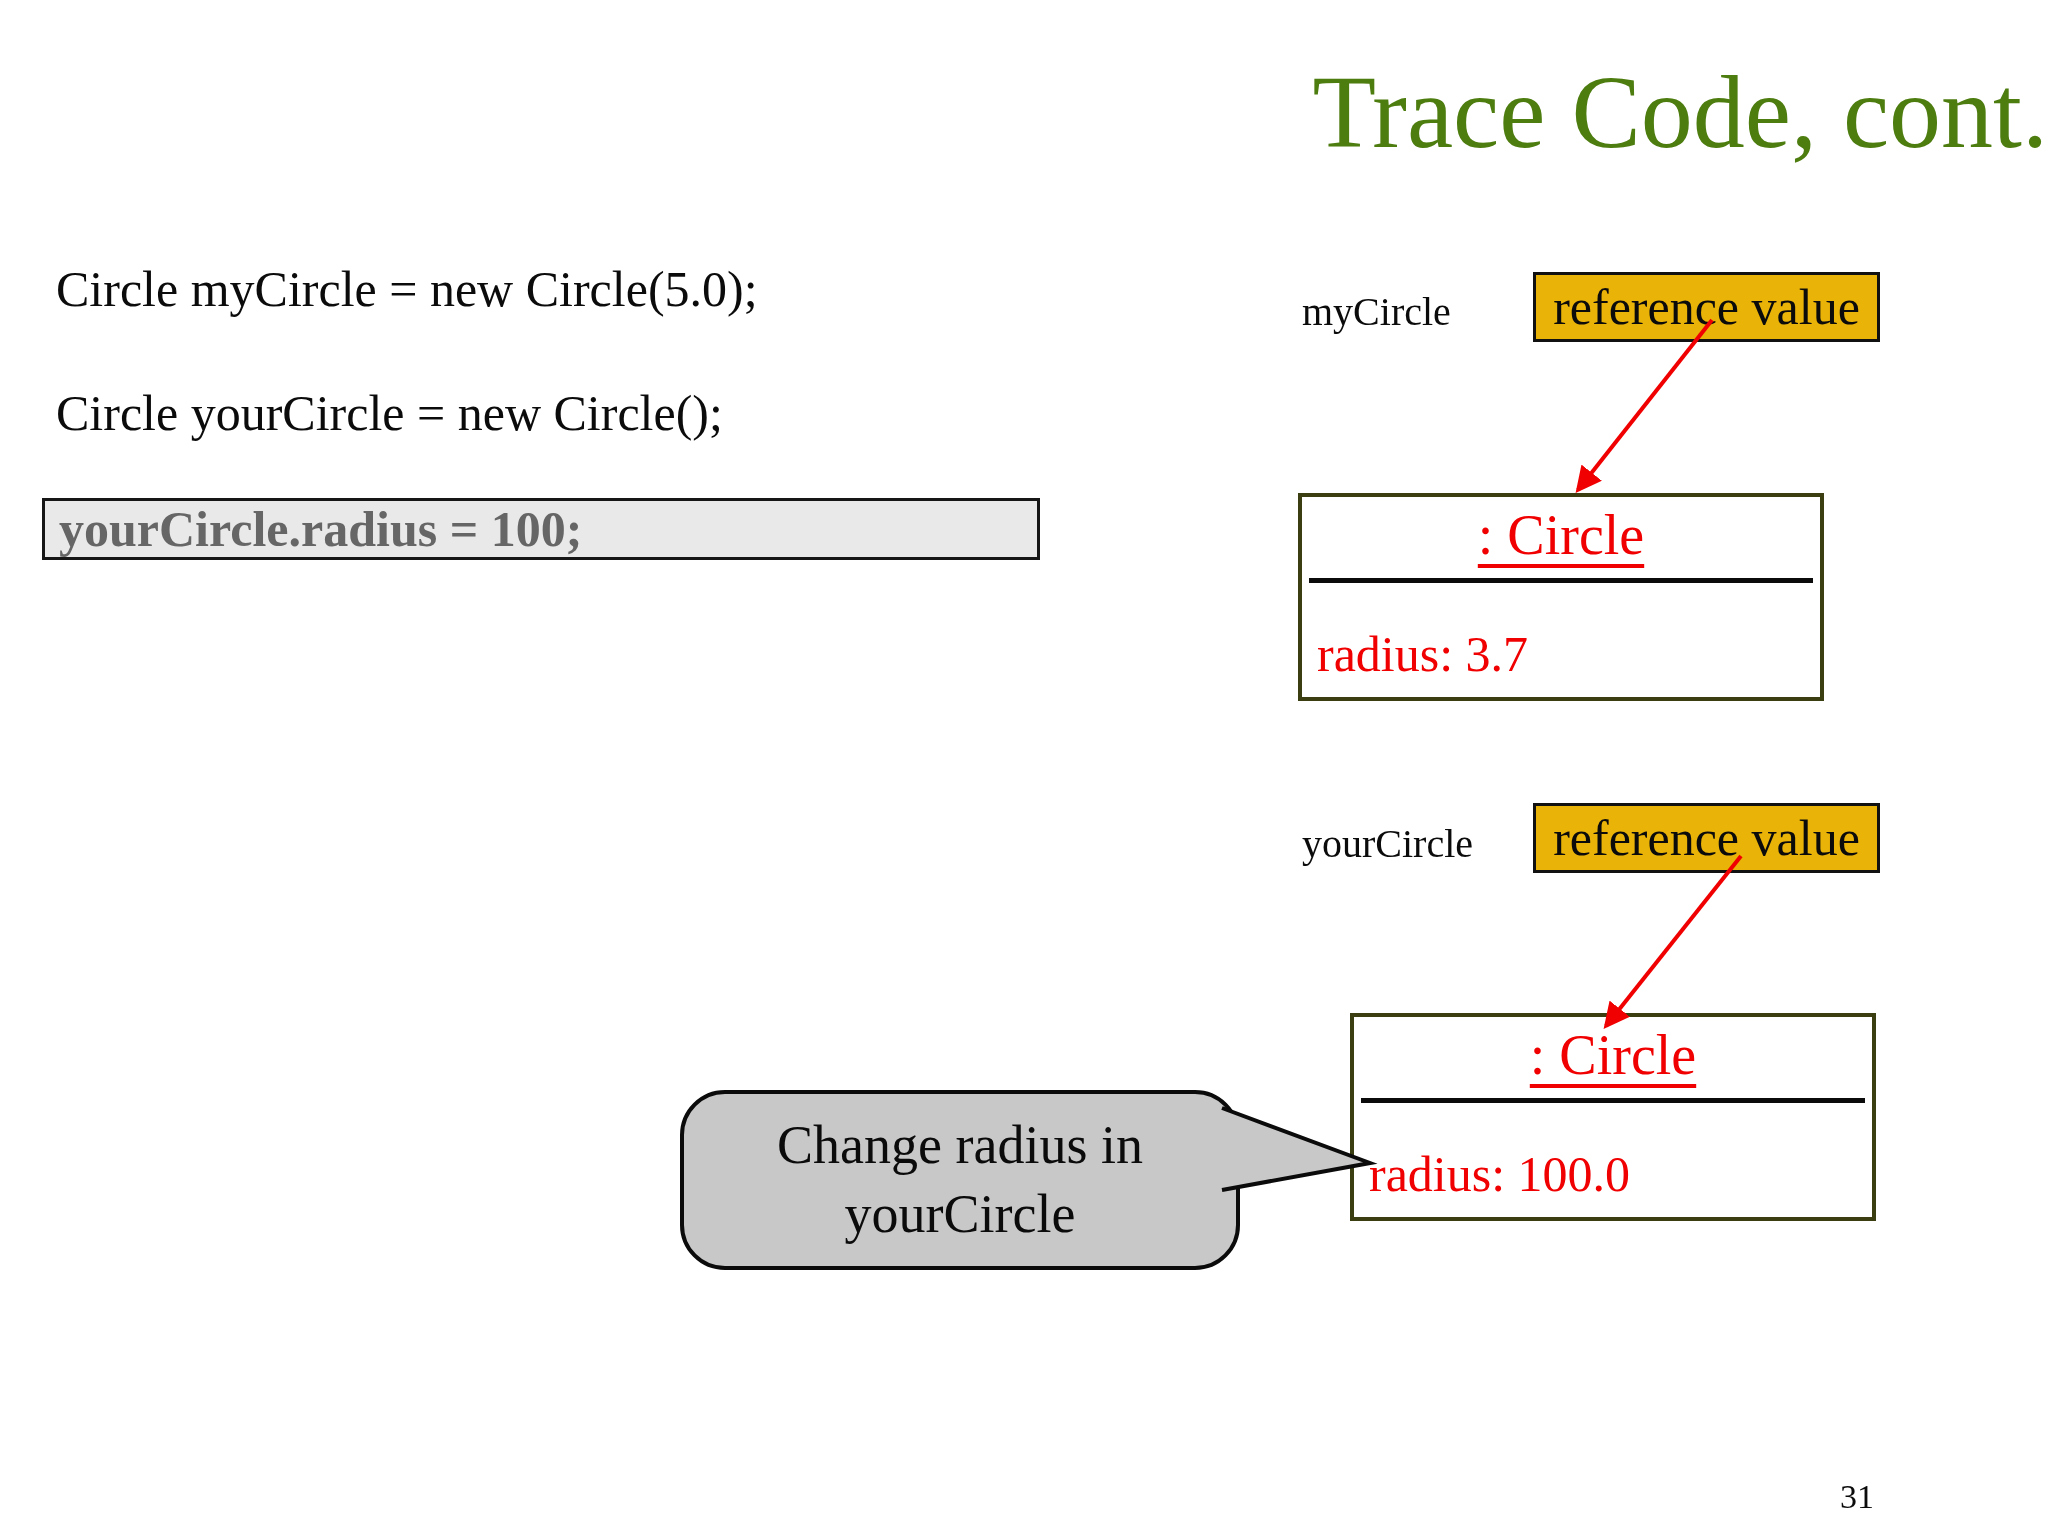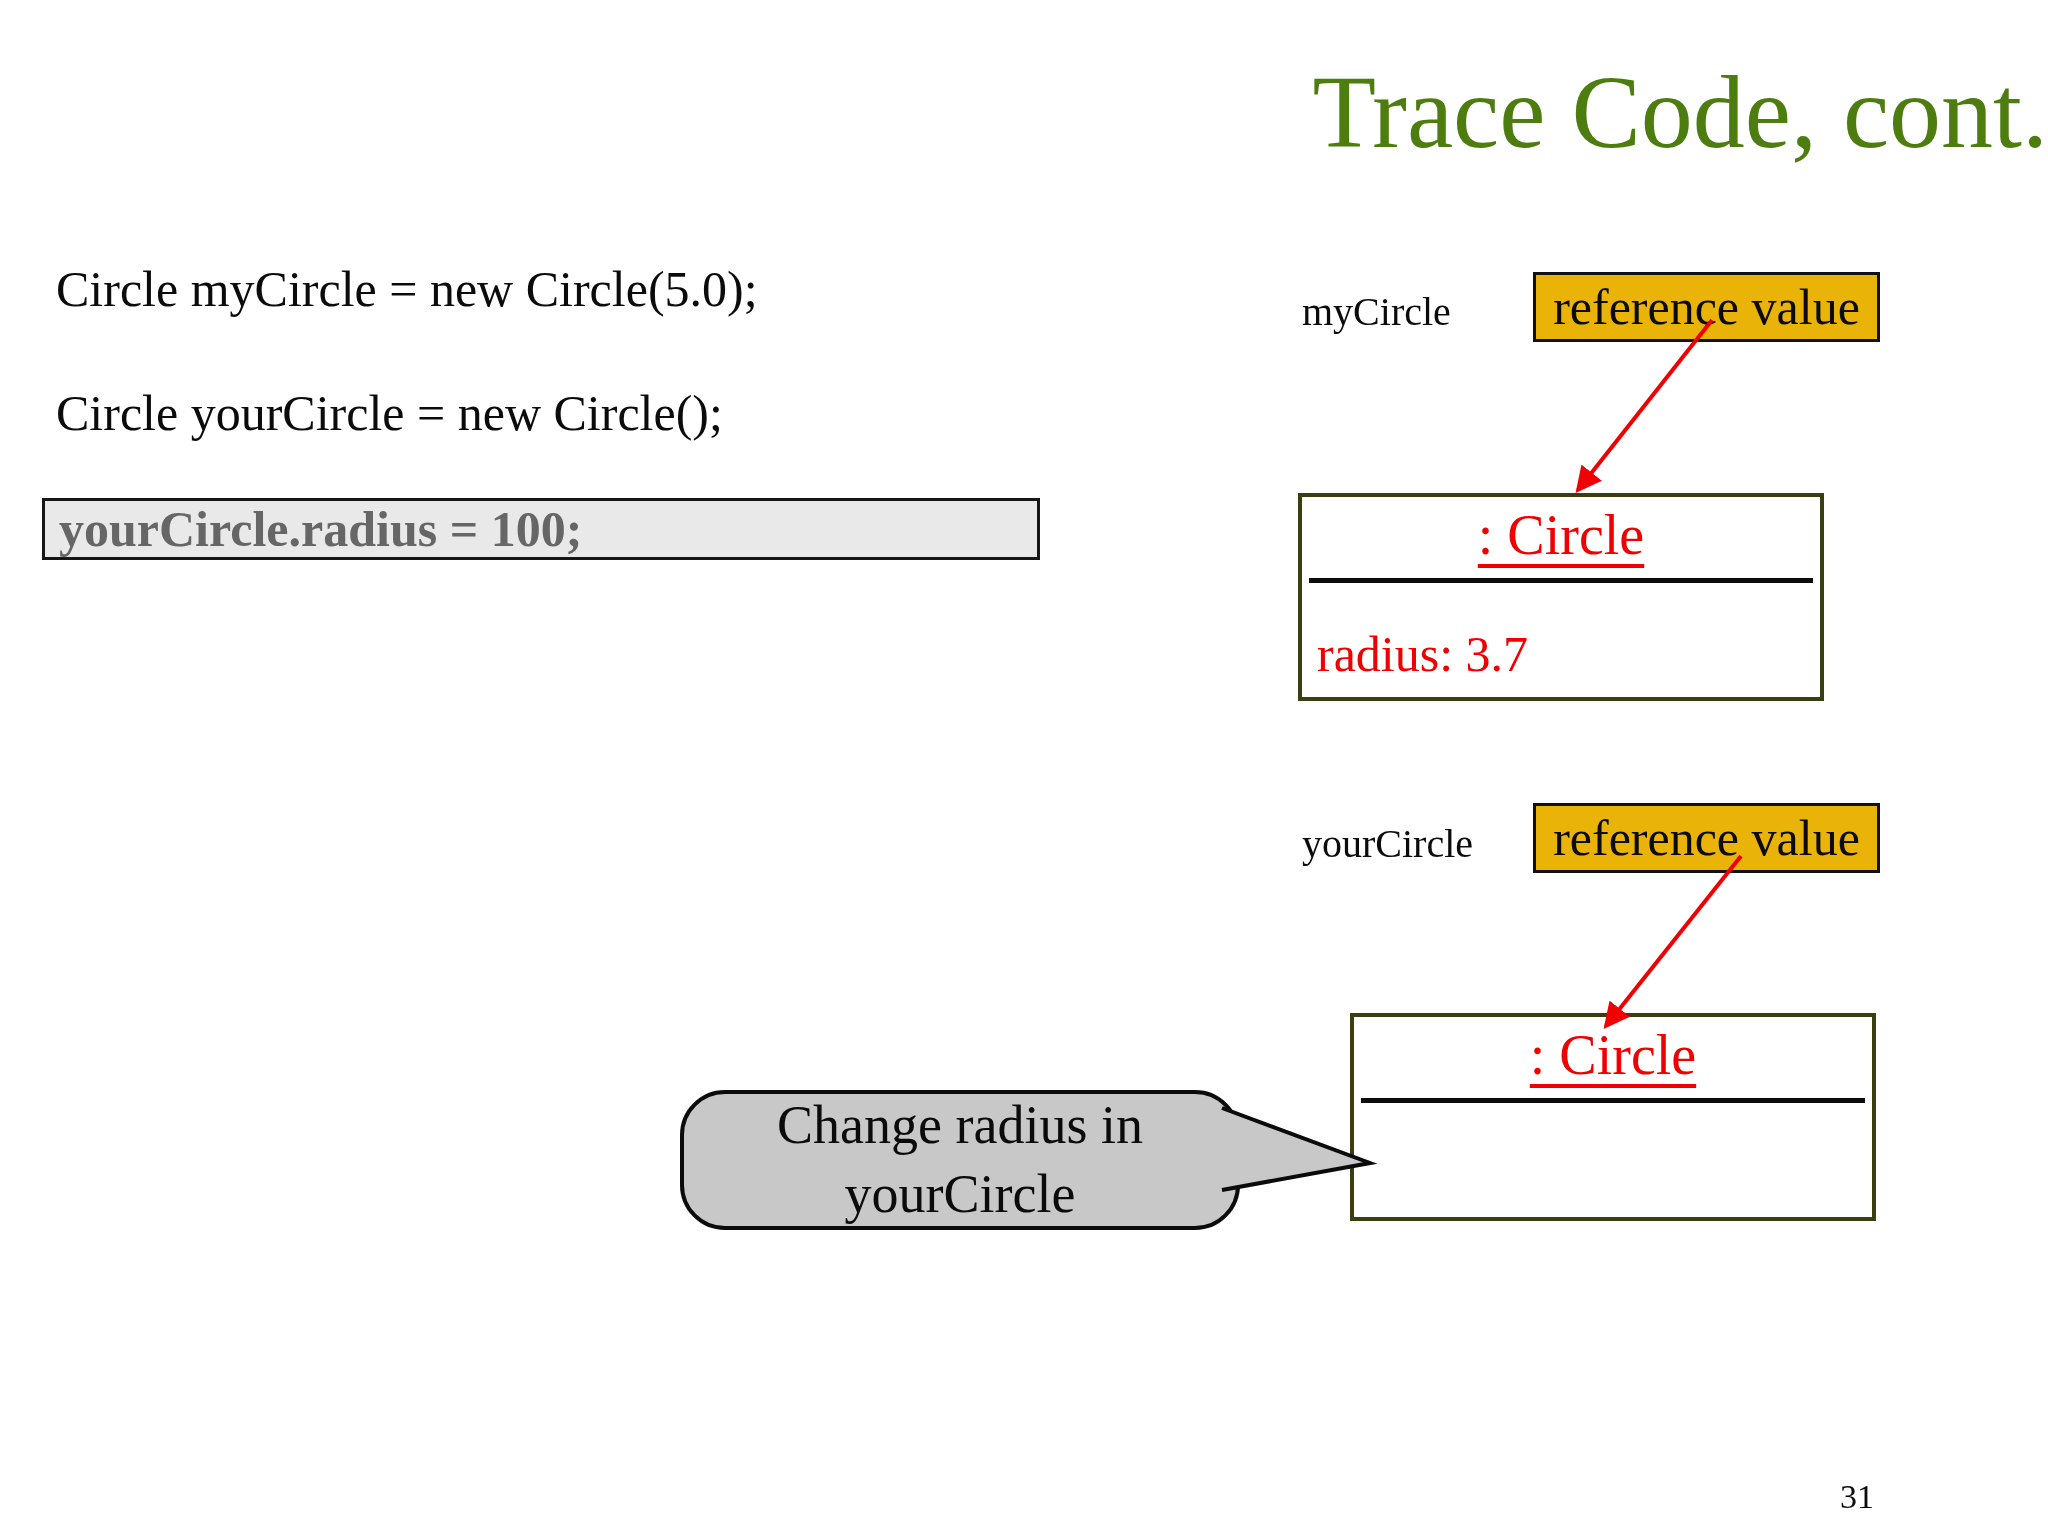--- a/index.html
+++ b/index.html
@@ -73,21 +73,21 @@
   .object-box .divider{
     position:absolute;left:7px;right:7px;top:81px;
     height:5px;background:#0b0b0b;
   }
   .object-box .field{
     position:absolute;left:15px;top:128px;
     font-size:50px;color:#f00000;white-space:nowrap;
   }
   .callout{
     position:absolute;left:680px;top:1090px;
-    width:560px;height:140px;
+    width:560px;height:180px;
     box-sizing:border-box;
     background:#c8c8c8;
     border:4px solid #0b0b0b;
     border-radius:45px;
     display:flex;flex-direction:column;align-items:center;justify-content:center;
   }
   .callout .callout-line{
     font-size:54px;line-height:1.28;color:#0b0b0b;
     text-align:center;white-space:nowrap;
   }
@@ -124,20 +124,21 @@
     <div class="field">radius: 3.7</div>
   </div>
 
   <div class="var-label v2">yourCircle</div>
   <div class="ref-box r2">
     <span class="ref-text">reference value</span>
   </div>
   <div class="object-box o2">
     <div class="class-name">: Circle</div>
     <div class="divider"></div>
+    <div class="field">radius: 100.0</div>
   </div>
 
   <div class="callout">
     <div class="callout-line">Change radius in</div>
     <div class="callout-line">yourCircle</div>
   </div>
 
   <svg class="overlay" viewBox="0 0 2048 1536" xmlns="http://www.w3.org/2000/svg">
     <defs>
       <marker id="redArrowHead" viewBox="0 0 10 10" refX="8.5" refY="5" markerWidth="6.5" markerHeight="6.5" orient="auto">

